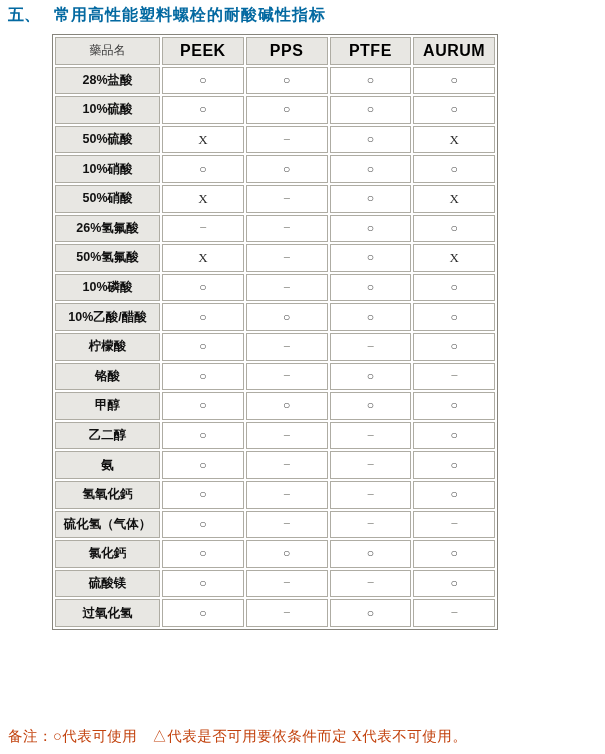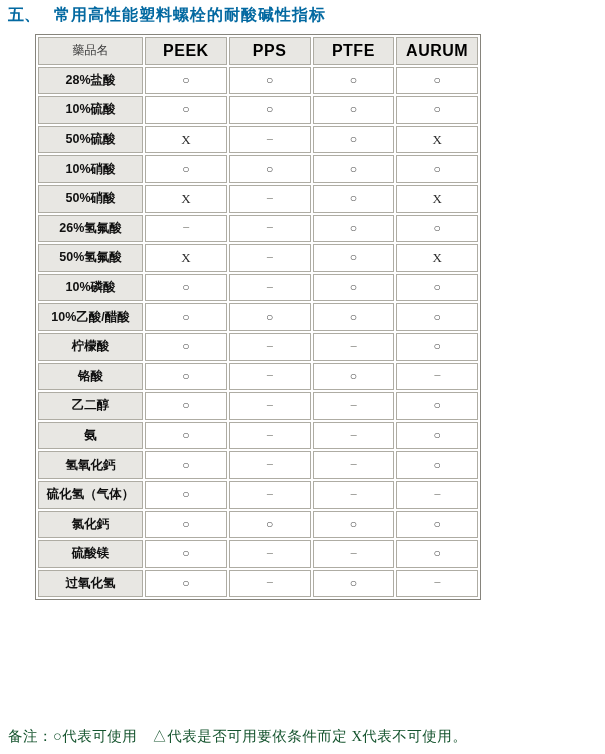--- a/index.html
+++ b/index.html
@@ -13,21 +13,21 @@
   }
   .doc-title {
     position: absolute; left: 8px; top: 5px;
     font-weight: bold; font-size: 16px; color: #0369a1;
     white-space: nowrap;
   }
   .doc-title .num { display: inline-block; margin-right: 14px; letter-spacing: 0; }
   .doc-title .txt { letter-spacing: 1px; }
 
   table.resist {
-    position: absolute; left: 35px; top: 34px;
+    position: absolute; left: 52px; top: 34px;
     width: 446px;
     table-layout: fixed;
     border-collapse: separate;
     border-spacing: 2px;
     background: #ffffff;
     border: 1px solid #86847c;
   }
   table.resist th, table.resist td {
     border: 1px solid #aeaca3;
     height: 25.6px;
@@ -54,21 +54,21 @@
     font-weight: bold; font-size: 12.5px; color: #111;
   }
   td.val { font-family: "Liberation Serif", serif; font-size: 13px; }
   td.val.sym-circle { color: #4a4a4a; font-size: 12px; }
   td.val.sym-dash   { color: #9c9c98; font-weight: bold; }
   td.val.sym-x      { color: #2b2b2b; font-size: 13px; }
 
   .footnote {
     position: absolute; left: 8px; top: 727px;
     font-family: "Liberation Serif", serif;
-    font-size: 14.5px; color: #14532d;
+    font-size: 14.5px; color: #c2410c;
     white-space: pre;
     letter-spacing: 0.5px;
   }
 </style>
 </head>
 <body>
 
 <div class="doc-title">
   <span class="num">五、</span><span class="txt">常用高性能塑料螺栓的耐酸碱性指标</span>
 </div>
@@ -162,20 +162,27 @@
         <td class="val sym-circle">○</td>
       </tr>
       <tr>
         <td class="label">铬酸</td>
         <td class="val sym-circle">○</td>
         <td class="val sym-dash">−</td>
         <td class="val sym-circle">○</td>
         <td class="val sym-dash">−</td>
       </tr>
       <tr>
+        <td class="label">甲醇</td>
+        <td class="val sym-circle">○</td>
+        <td class="val sym-circle">○</td>
+        <td class="val sym-circle">○</td>
+        <td class="val sym-circle">○</td>
+      </tr>
+      <tr>
         <td class="label">乙二醇</td>
         <td class="val sym-circle">○</td>
         <td class="val sym-dash">−</td>
         <td class="val sym-dash">−</td>
         <td class="val sym-circle">○</td>
       </tr>
       <tr>
         <td class="label">氨</td>
         <td class="val sym-circle">○</td>
         <td class="val sym-dash">−</td>

